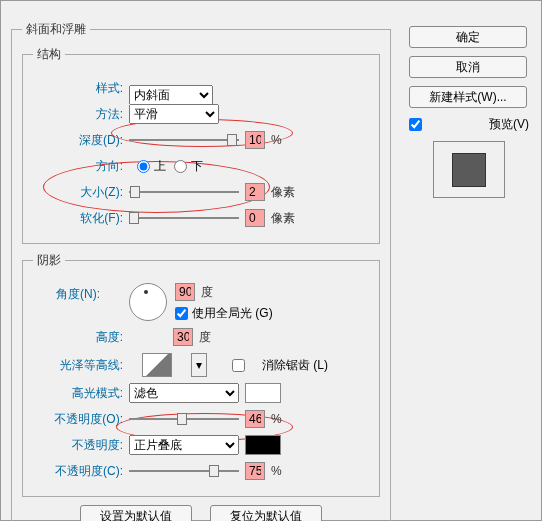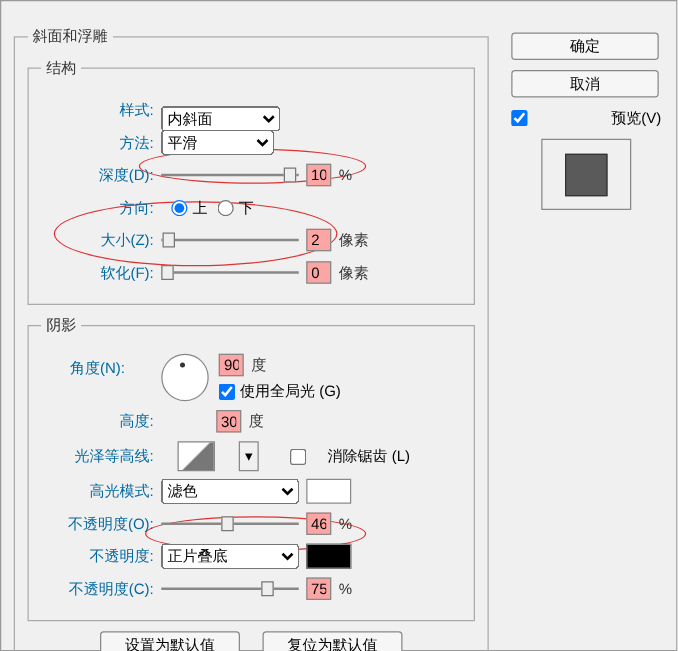--- a/index.html
+++ b/index.html
@@ -207,21 +207,21 @@
 
   <div class="main-area">
     <fieldset class="fs-outer">
       <legend>斜面和浮雕</legend>
 
       <fieldset>
         <legend>结构</legend>
 
         <div class="row">
           <span class="lbl">样式:</span>
-          <select style="width:95px;margin-top:14px;">
+          <select style="width:84px;margin-top:14px;">
             <option>内斜面</option>
           </select>
         </div>
 
         <div class="row">
           <span class="lbl">方法:</span>
           <select style="width:90px;">
             <option>平滑</option>
           </select>
         </div>
@@ -342,20 +342,21 @@
       <div class="bottom-btns">
         <div class="btn2">设置为默认值</div>
         <div class="btn2">复位为默认值</div>
       </div>
     </fieldset>
   </div>
 
   <div class="side-area">
     <div class="btn">确定</div>
     <div class="btn">取消</div>
+    <div class="btn">新建样式(W)...</div>
     <div class="preview-check">
       <input type="checkbox" checked="" style="">
       <span>预览(V)</span>
     </div>
     <div class="preview-box">
       <div class="preview-swatch"></div>
     </div>
   </div>
 
 </div>

